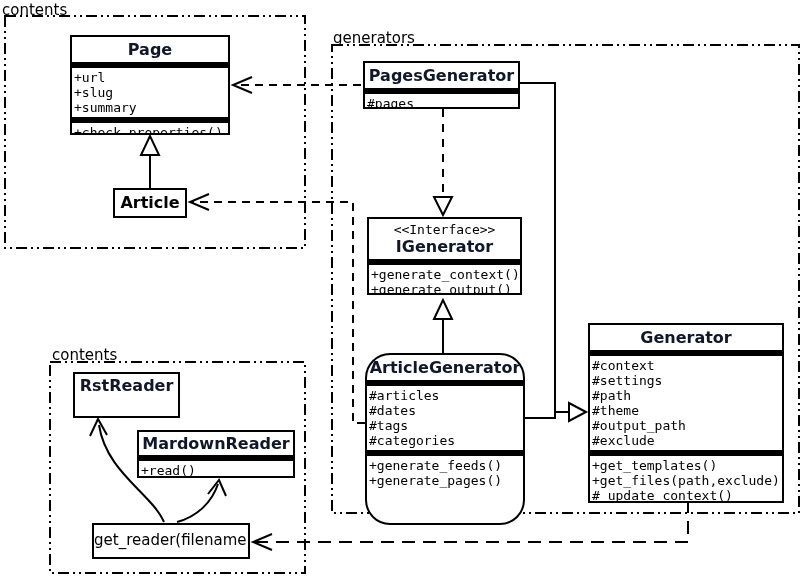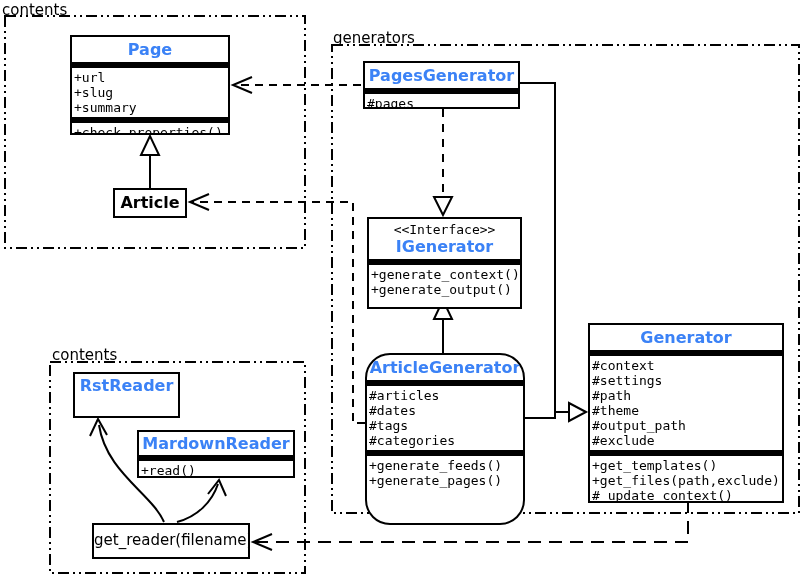--- a/index.html
+++ b/index.html
@@ -14,21 +14,21 @@
     position:absolute; font:15px "DejaVu Sans", sans-serif; color:#000;
     white-space:nowrap;
   }
 
   .class-box {
     position:absolute; background:#ffffff; border:2px solid #000;
     box-sizing:border-box; display:flex; flex-direction:column; overflow:hidden;
   }
   .class-title {
     font:bold 16px "DejaVu Sans", sans-serif; text-align:center;
-    padding:3px 2px; line-height:19px; color:#3b82f6; white-space:nowrap;
+    padding:3px 2px; line-height:19px; color:#0f172a; white-space:nowrap;
   }
   .stereotype {
     font:13px "DejaVu Sans Mono", monospace; text-align:center;
     line-height:15px; padding-top:3px; color:#000;
   }
   .stereo-title { padding-top:0; }
   .compartment { border-top:6px solid #000000; padding:2px 2px; }
   .member {
     font:13px "DejaVu Sans Mono", monospace; line-height:15px;
     color:#000; white-space:pre;
@@ -116,21 +116,21 @@
 
   <div class="simple-node bold-center" style="left:113px; top:188px; width:74px; height:30px; line-height:26px;">Article</div>
 
   <div class="class-box" style="left:363px; top:61px; width:157px; height:48px;">
     <div class="class-title">PagesGenerator</div>
     <div class="compartment">
       <div class="member">#pages</div>
     </div>
   </div>
 
-  <div class="class-box" style="left:367px; top:217px; width:155px; height:92px;">
+  <div class="class-box" style="left:367px; top:217px; width:155px; height:78px;">
     <div class="stereotype">&lt;&lt;Interface&gt;&gt;</div>
     <div class="class-title stereo-title">IGenerator</div>
     <div class="compartment">
       <div class="member">+generate_context()</div>
       <div class="member">+generate_output()</div>
     </div>
   </div>
 
   <div class="class-box" style="left:365px; top:353px; width:160px; height:172px;border-radius:25px;">
     <div class="class-title">ArticleGenerator</div>

